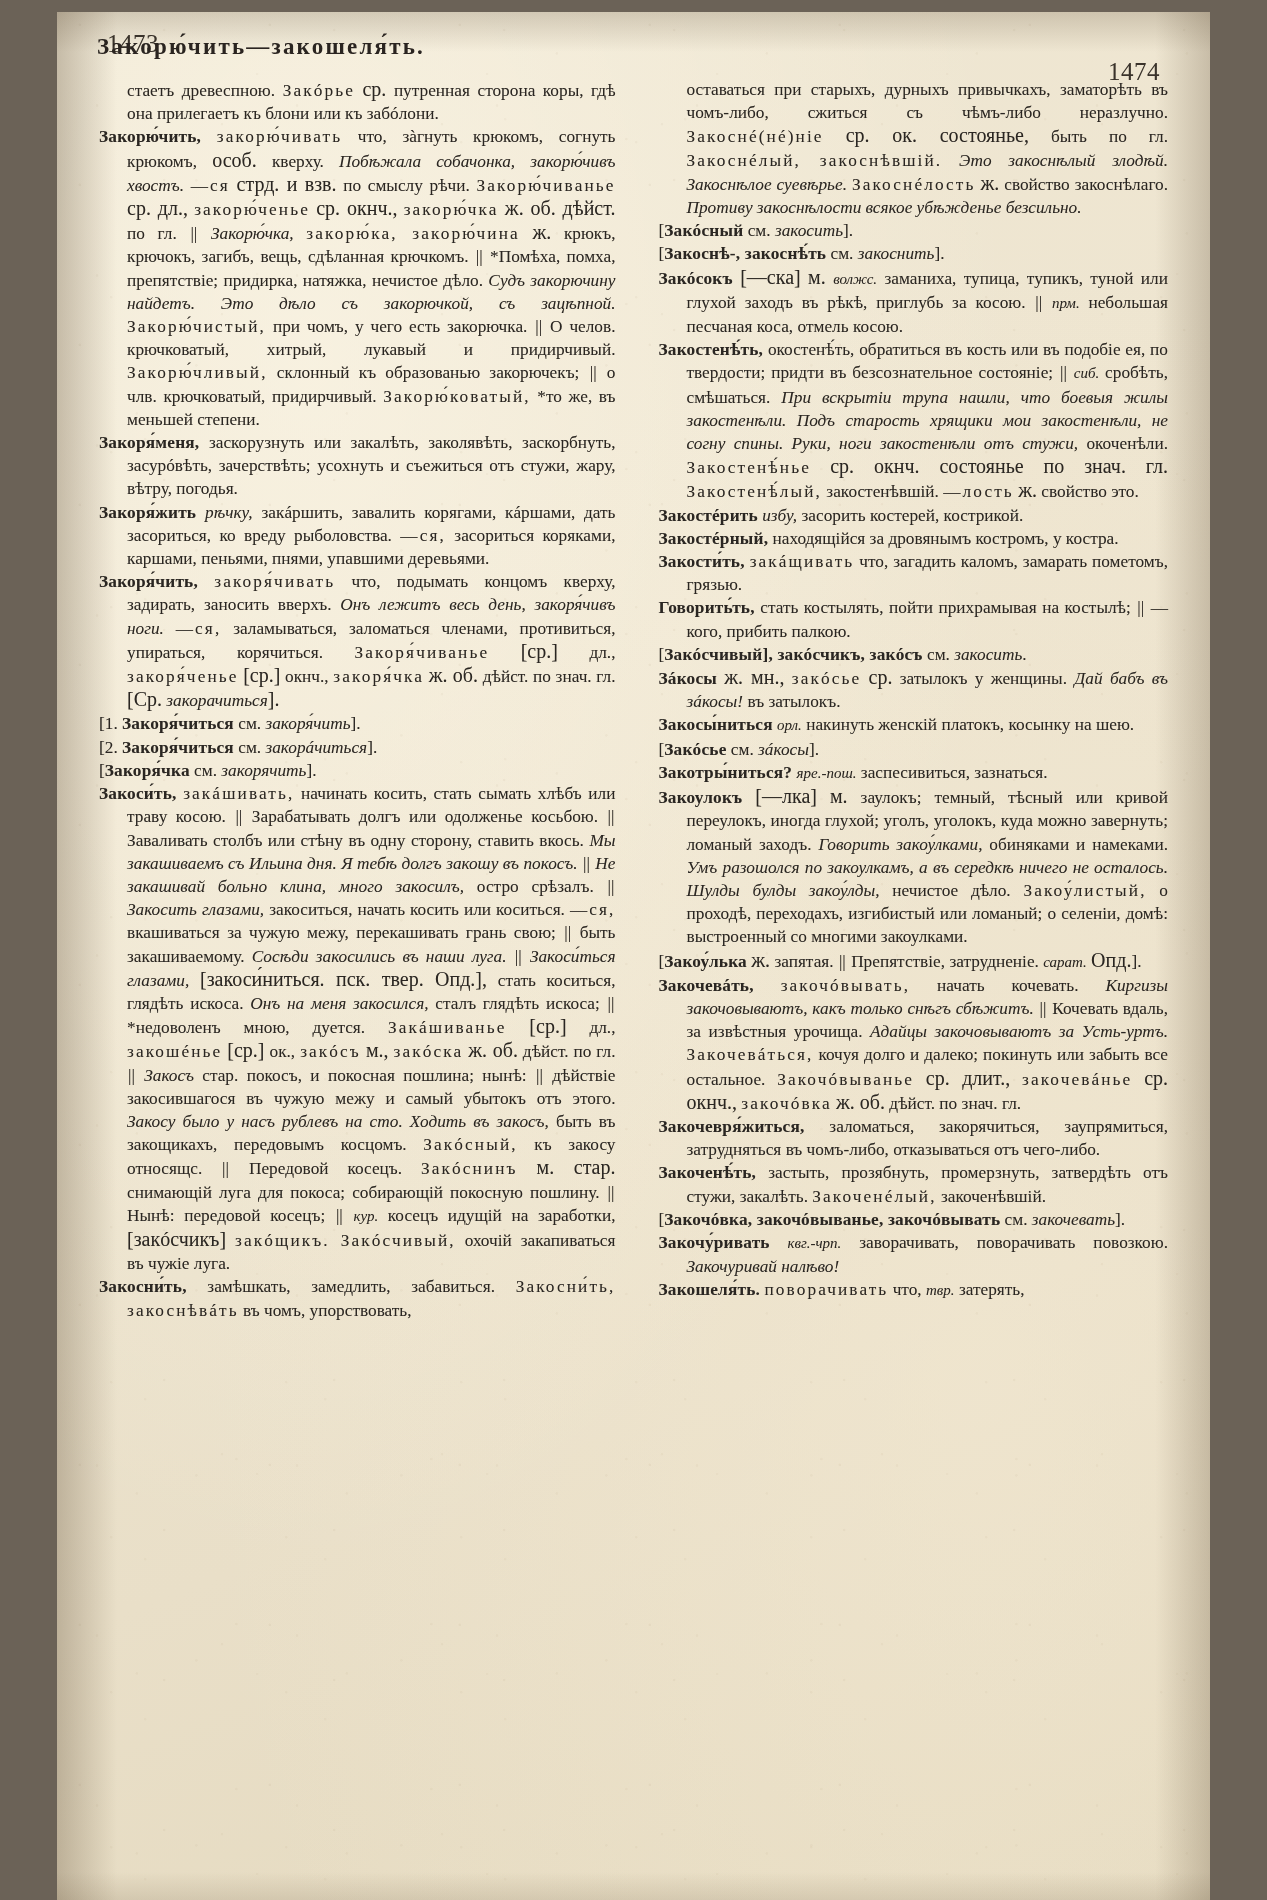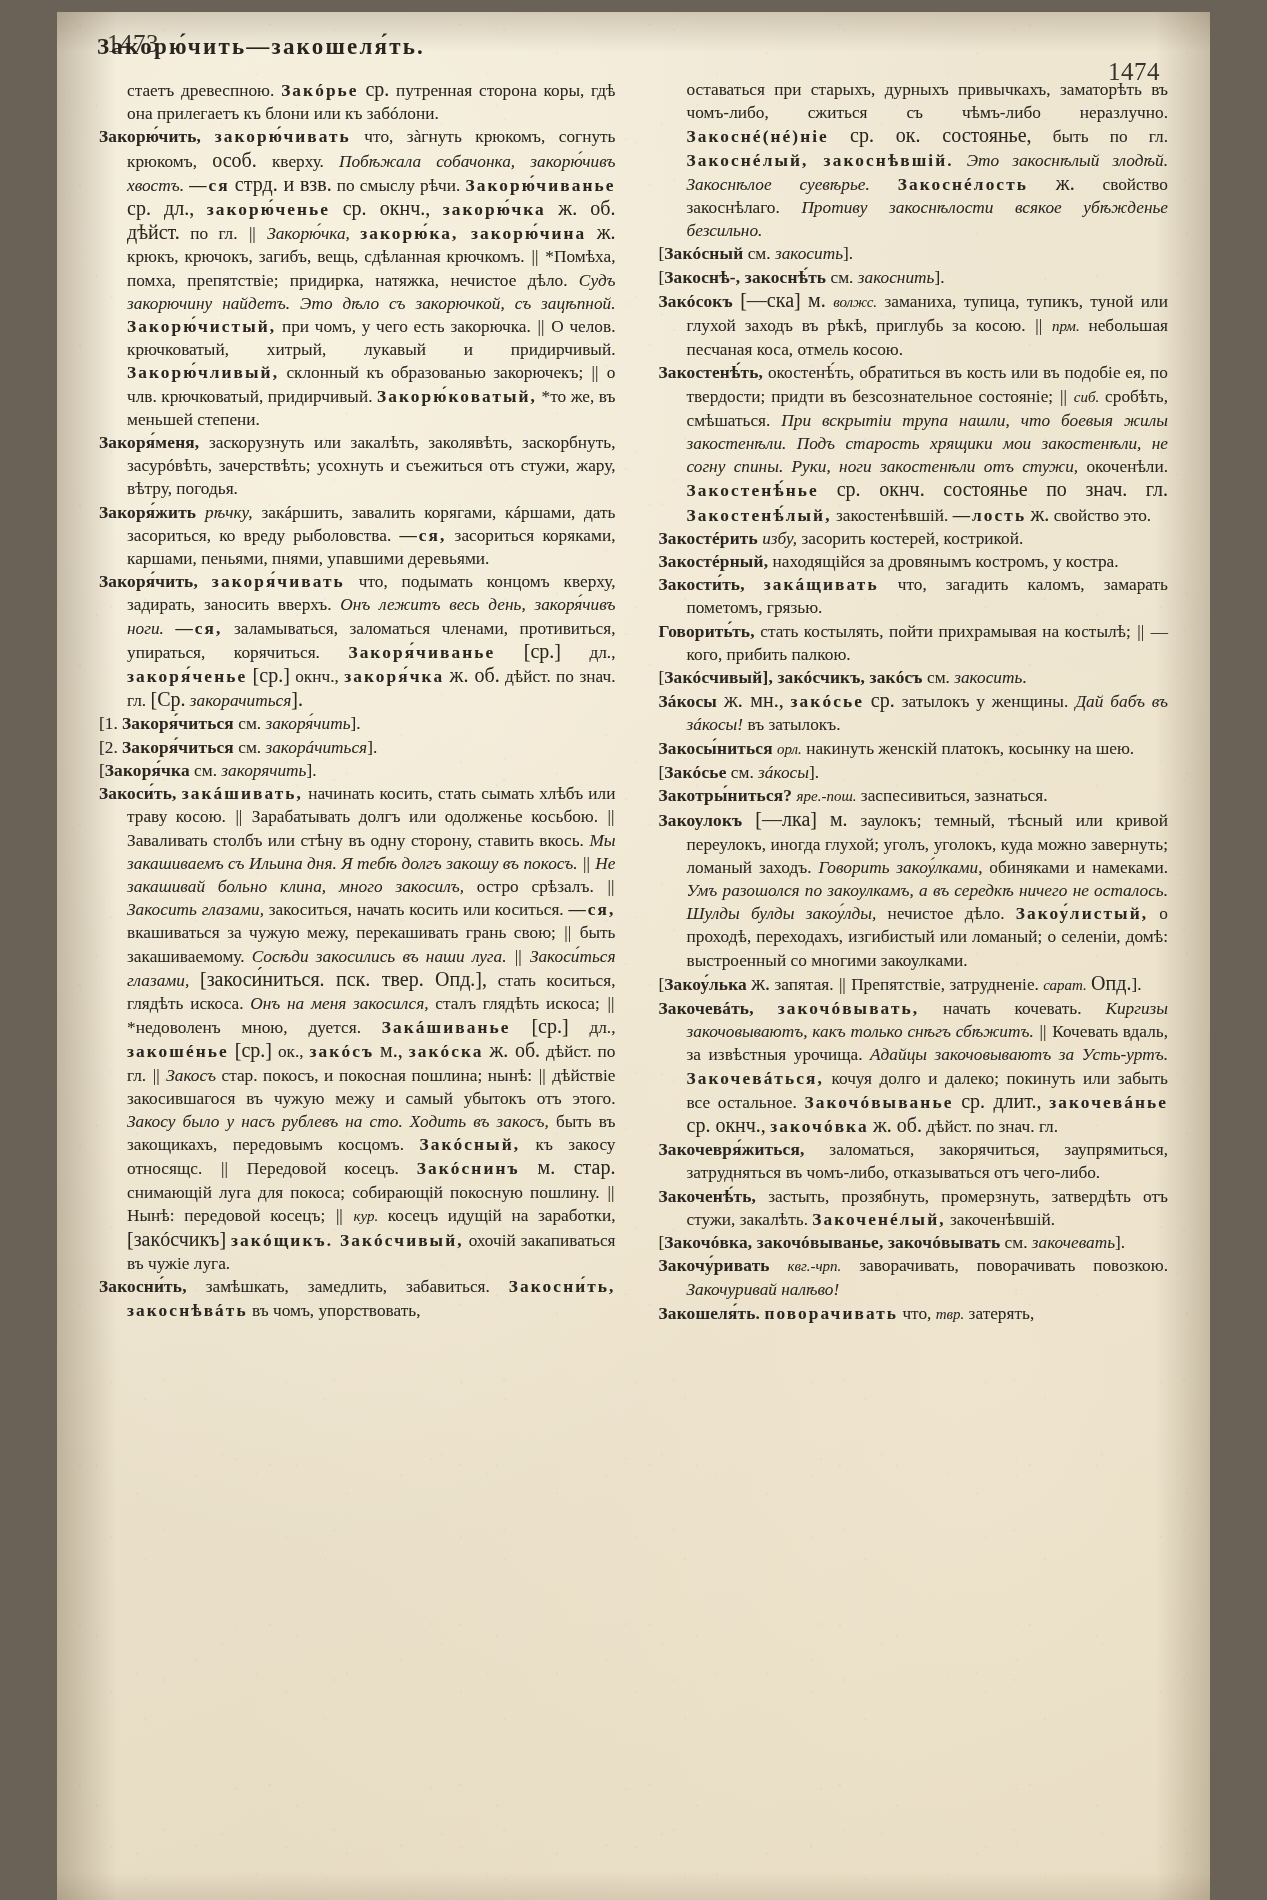--- a/index.html
+++ b/index.html
@@ -127,21 +127,21 @@
   }
   .cont { padding-left: 28px; text-indent: 0; }
 
   
   .hw {
     font-weight: bold;
     letter-spacing: .2px;
   }
   
   .sw {
-    font-weight: bold;
+    font-weight: normal;
     letter-spacing: 2.1px;
   }
   .it { font-style: italic; }
   .sm { font-size: 20px; }
   .smi { font-size: 15px; font-style: italic; }
   .bar { padding: 0 1px; }
 
   
   .col { text-shadow: 0 0 .5px rgba(60,48,32,.18); }
 </style>

